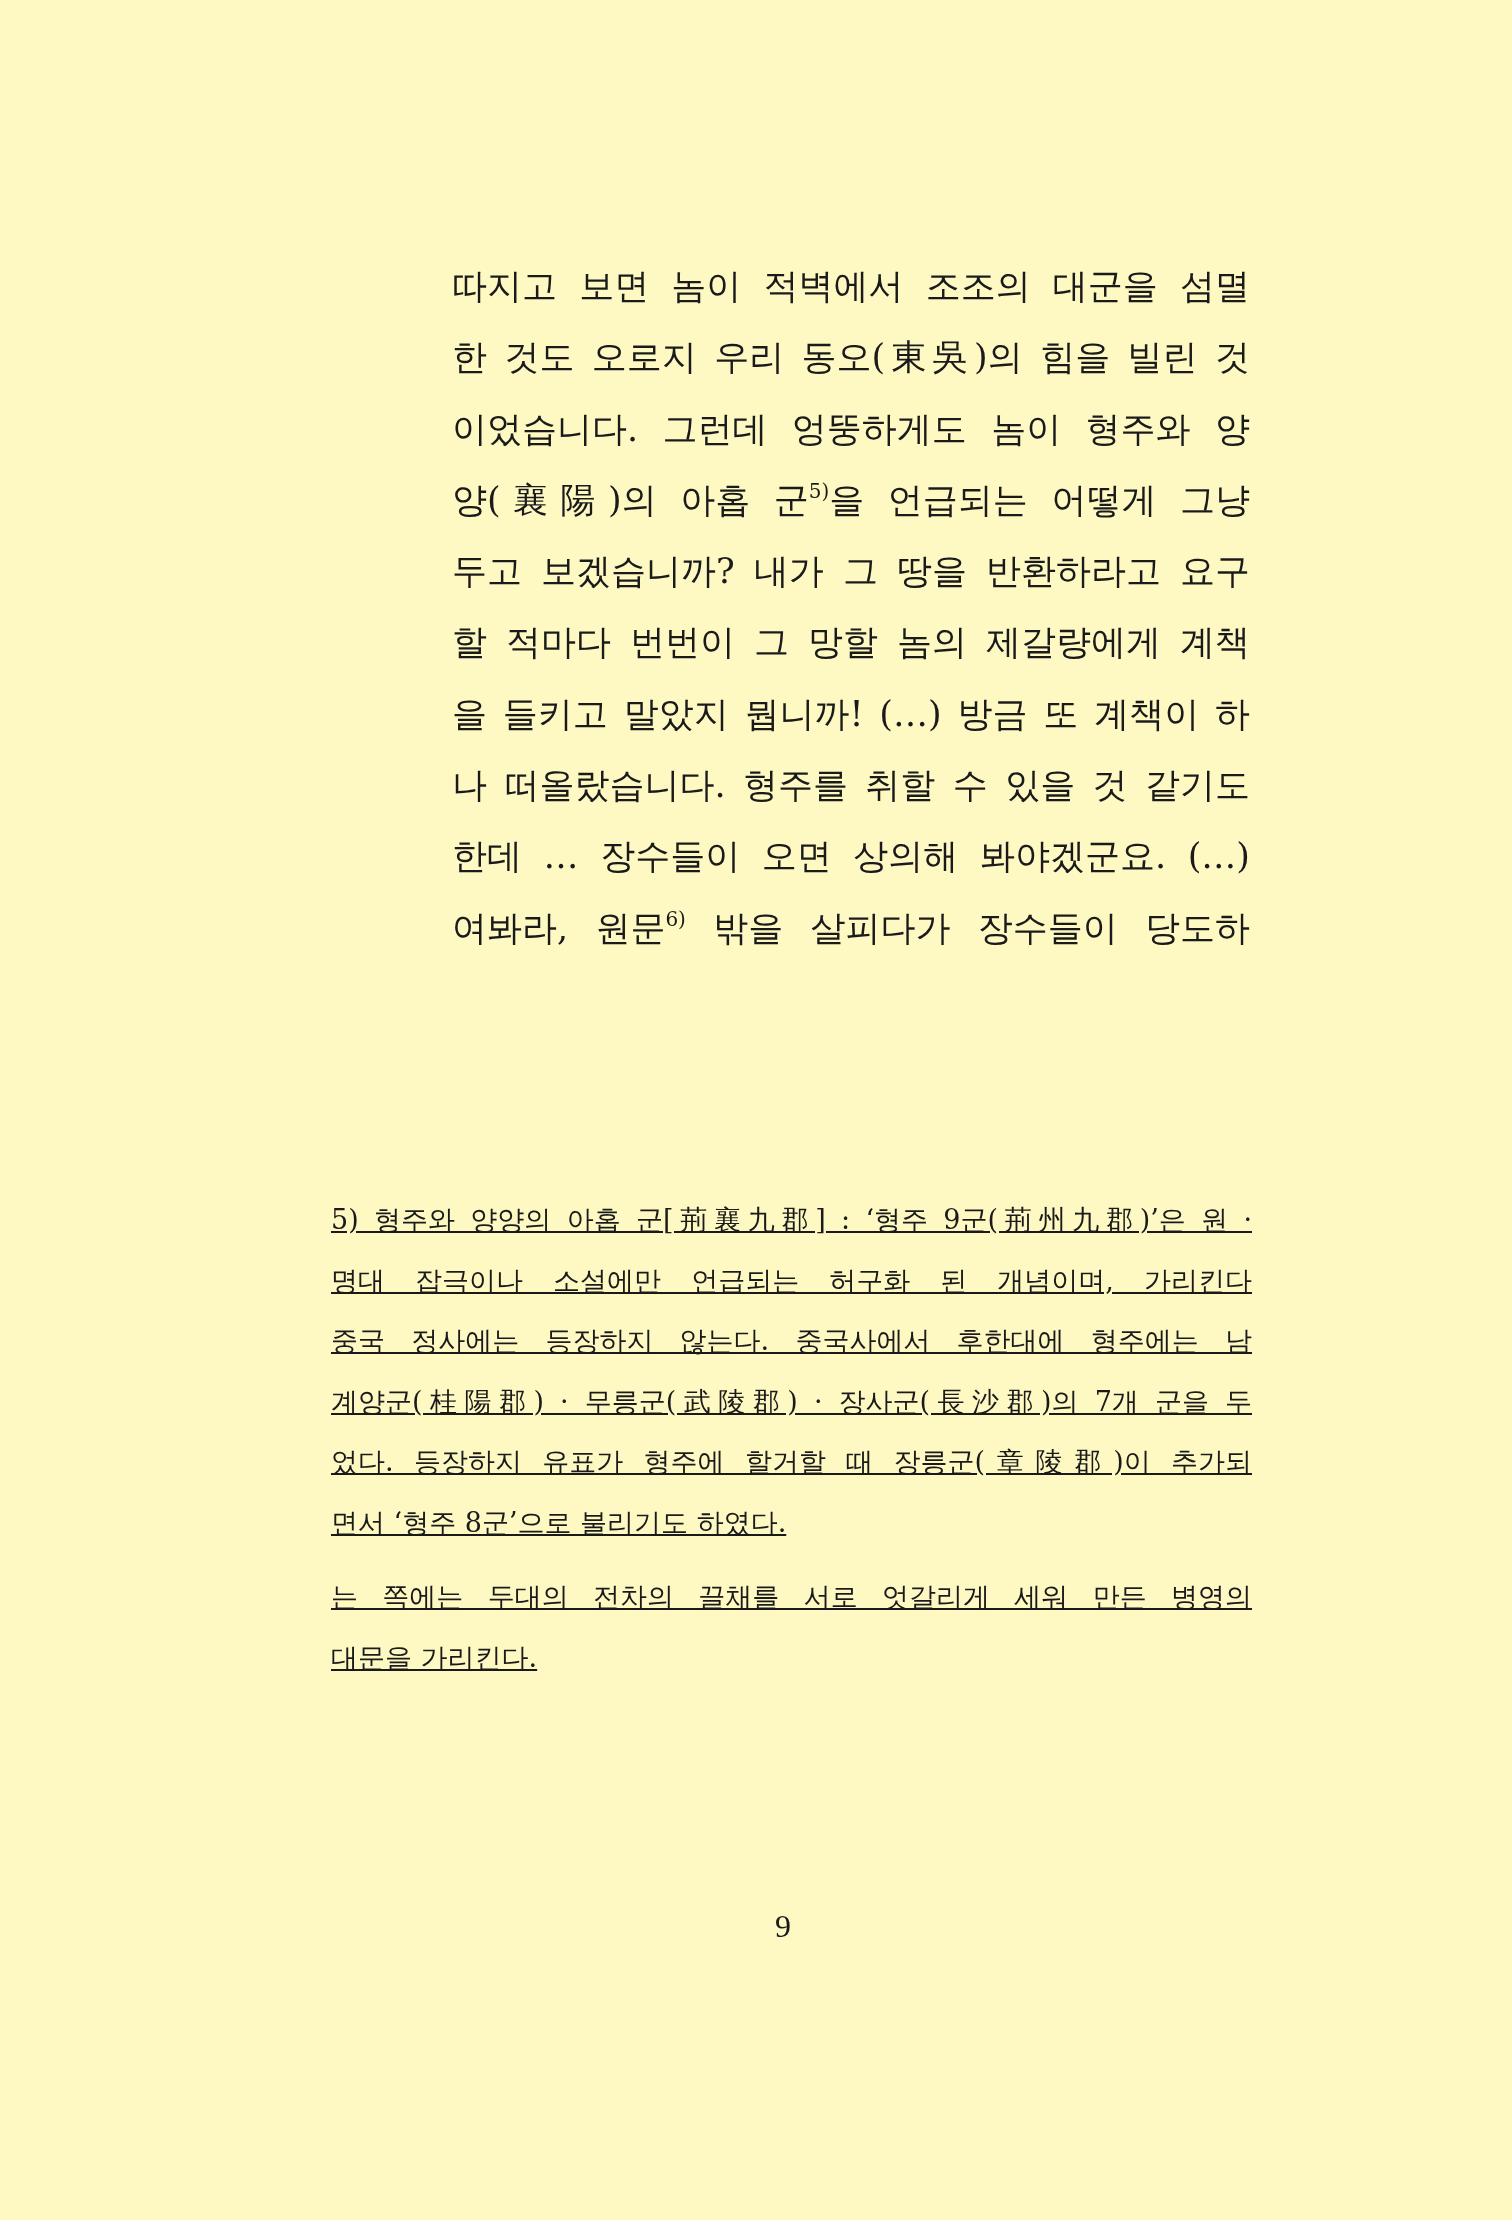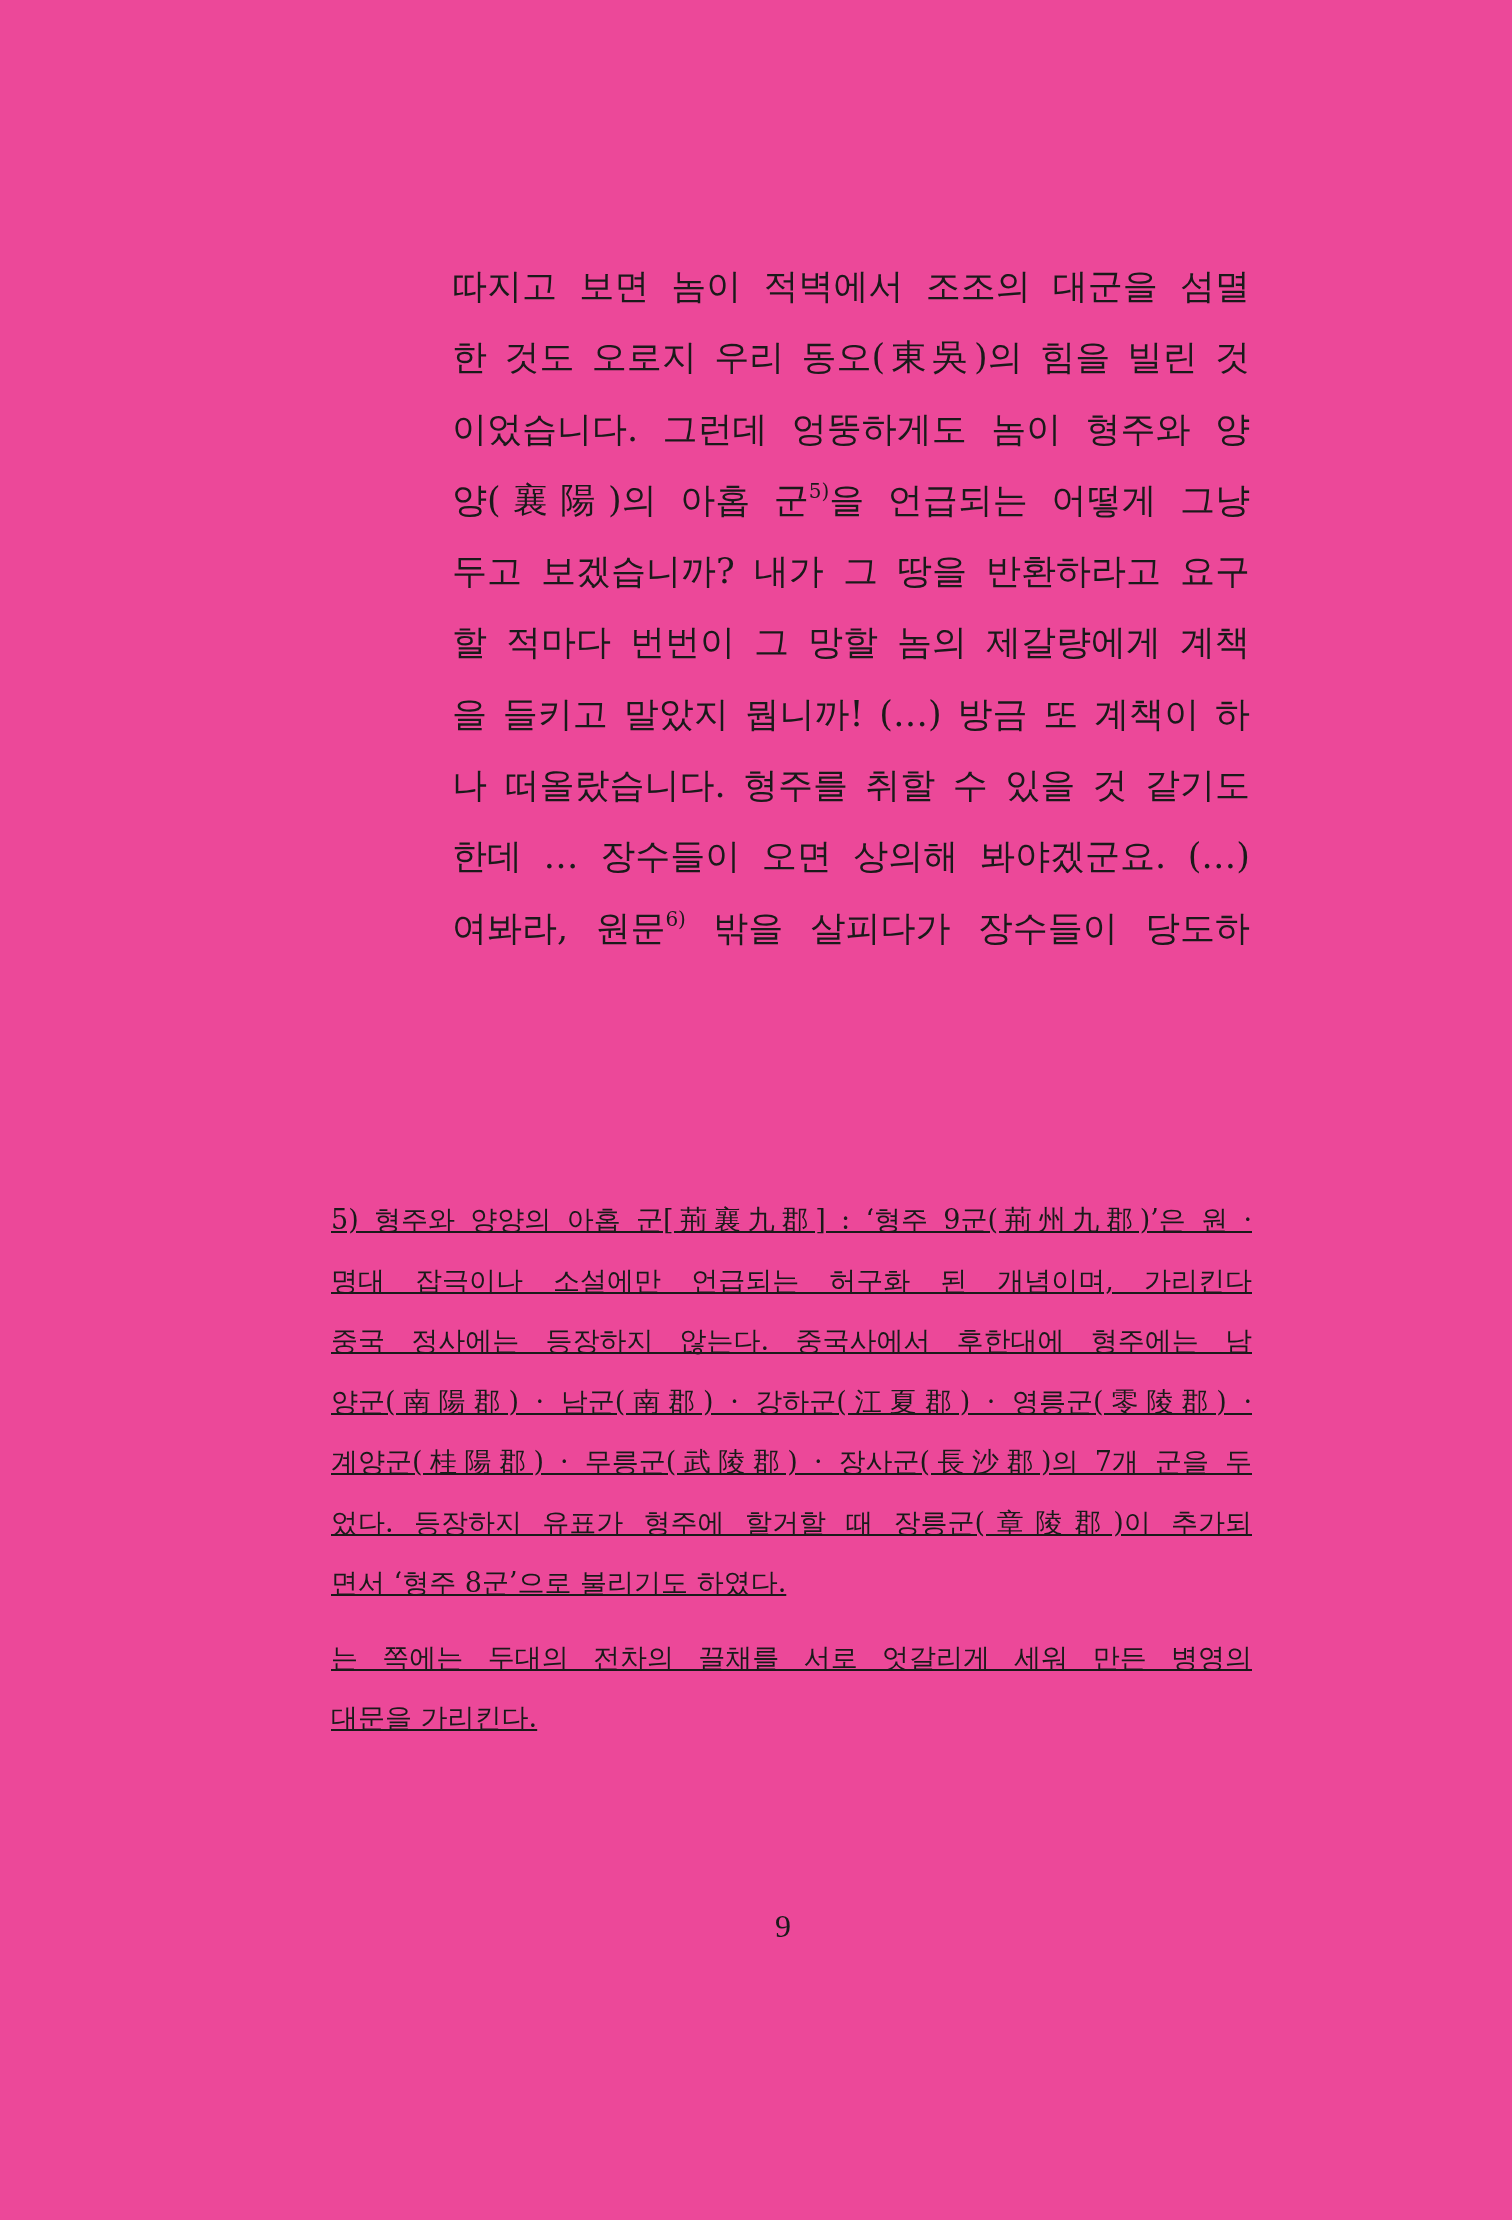--- a/index.html
+++ b/index.html
@@ -13,21 +13,21 @@
     position: relative;
     overflow: hidden;
     color: #1a1a1a;
     font-family: "DejaVu Serif", "Liberation Serif", serif;
   }
   .page {
     position: absolute;
     left: 0; top: 0;
     width: 1512px;
     height: 2220px;
-    background: #ec4899;
+    background: #fef9c3;
   }
   .body-text {
     position: absolute;
     left: 452px;
     top: 258px;
     width: 798px;
   }
   .body-line {
     display: block;
     height: 71.3px;
@@ -97,21 +97,20 @@
     <span class="body-line">나 떠올랐습니다. 형주를 취할 수 있을 것 같기도</span>
     <span class="body-line">한데 … 장수들이 오면 상의해 봐야겠군요. (…)</span>
     <span class="body-line"><span>여봐라, 원문</span><sup class="fn-ref">6)</sup><span> 밖을 살피다가 장수들이 당도하</span></span>
   </div>
 
   <div class="footnotes">
     <div class="footnote">
       <span class="fn-line">5) 형주와 양양의 아홉 군[荊襄九郡] : ‘형주 9군(荊州九郡)’은 원 ·</span>
       <span class="fn-line">명대 잡극이나 소설에만 언급되는 허구화 된 개념이며, 가리킨다</span>
       <span class="fn-line">중국 정사에는 등장하지 않는다. 중국사에서 후한대에 형주에는 남</span>
-      <span class="fn-line">양군(南陽郡) · 남군(南郡) · 강하군(江夏郡) · 영릉군(零陵郡) ·</span>
       <span class="fn-line">계양군(桂陽郡) · 무릉군(武陵郡) · 장사군(長沙郡)의 7개 군을 두</span>
       <span class="fn-line">었다. 등장하지 유표가 형주에 할거할 때 장릉군(章陵郡)이 추가되</span>
       <span class="fn-line last">면서 ‘형주 8군’으로 불리기도 하였다.</span>
     </div>
     <div class="footnote">
       <span class="fn-line">는 쪽에는 두대의 전차의 끌채를 서로 엇갈리게 세워 만든 병영의</span>
       <span class="fn-line last">대문을 가리킨다.</span>
     </div>
   </div>
 

